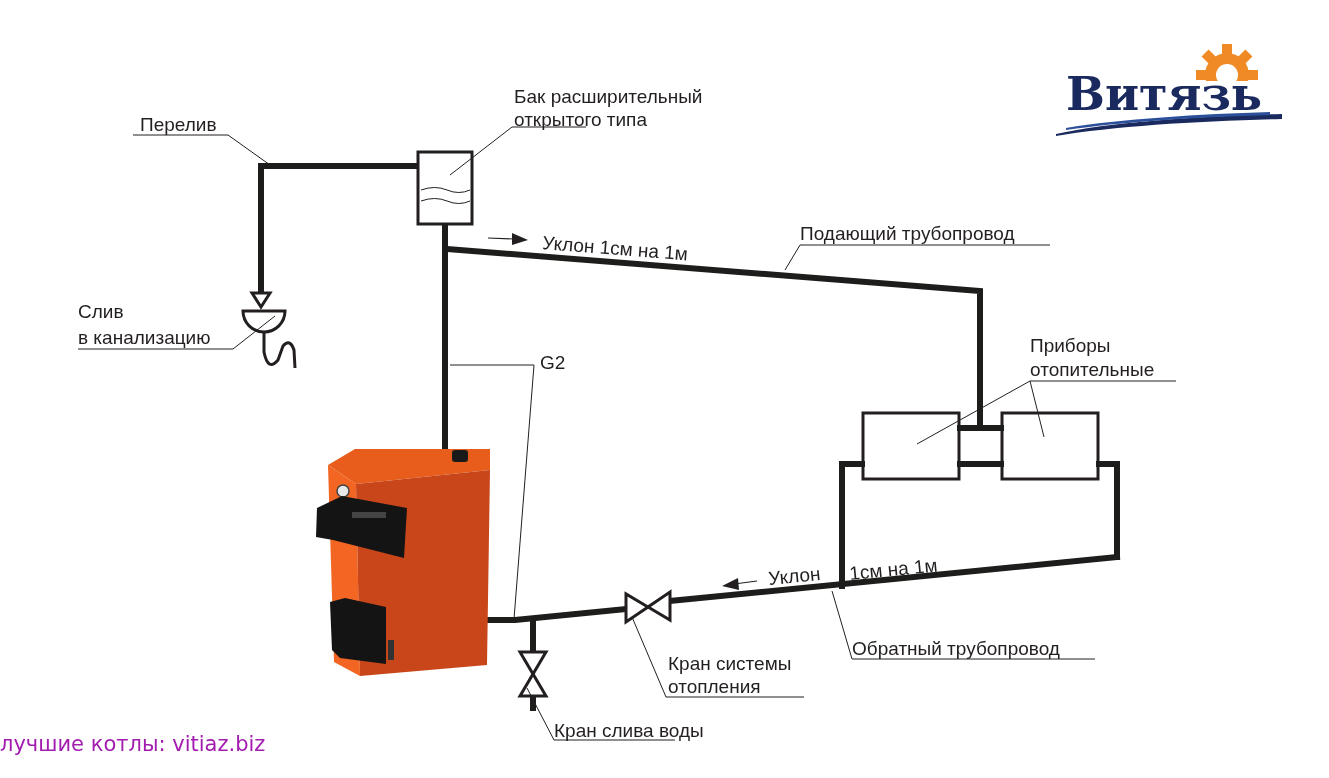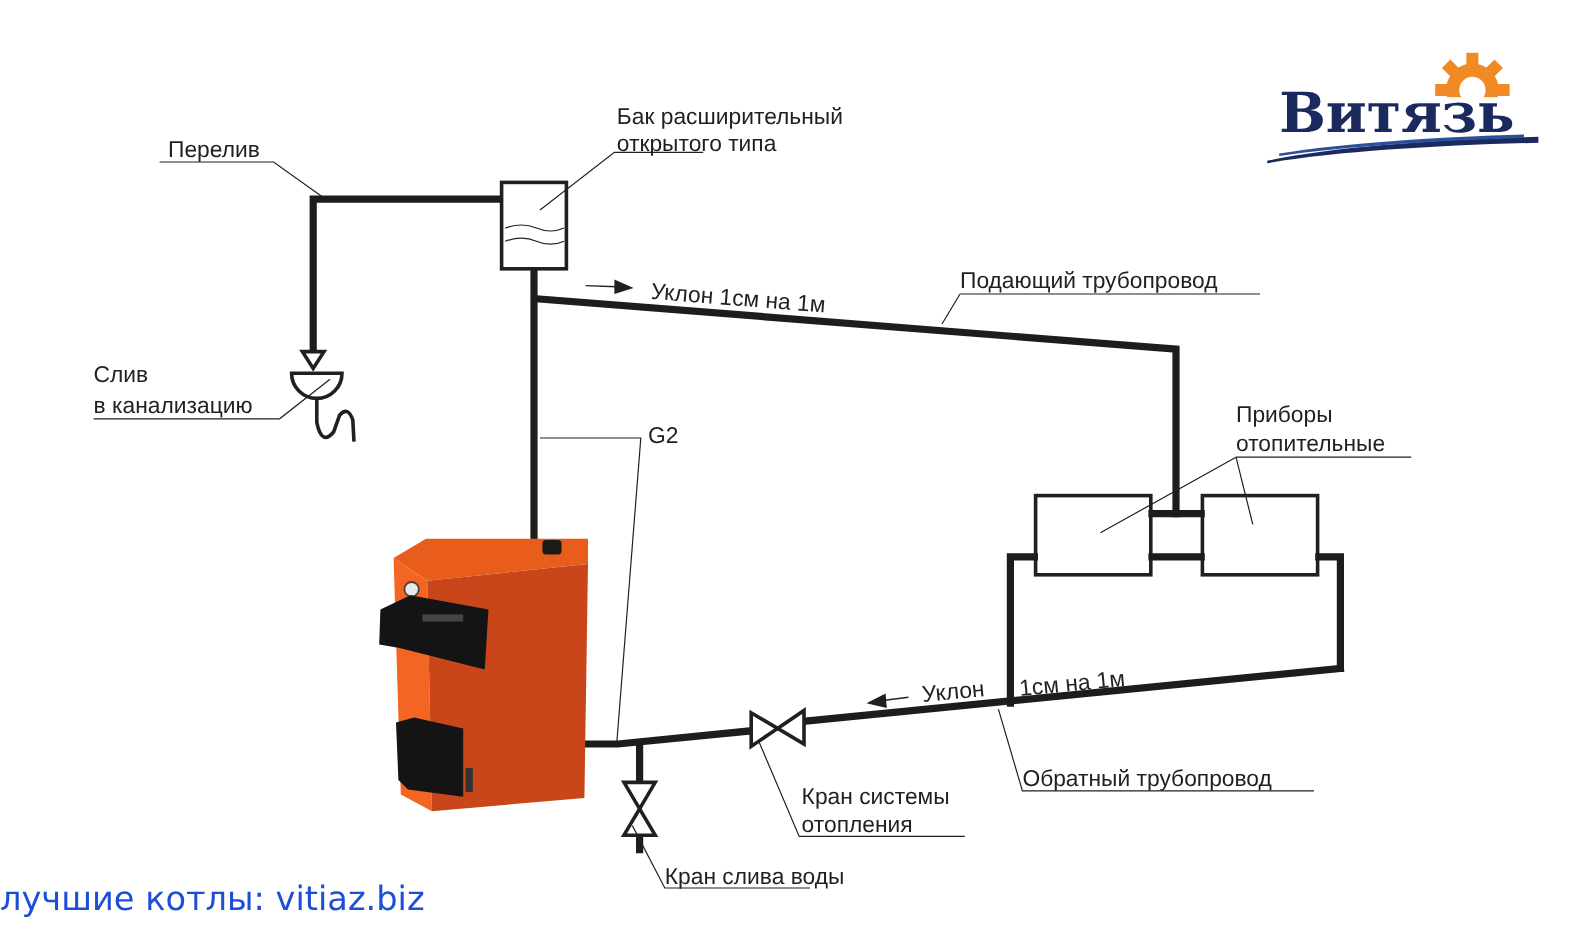--- a/index.html
+++ b/index.html
@@ -4,21 +4,21 @@
 <style>
   html, body { margin: 0; padding: 0; background: #ffffff; }
   body { width: 1329px; height: 778px; position: relative; overflow: hidden; font-family: "Liberation Sans", sans-serif; }
   #diagram { position: absolute; left: 0; top: 0; width: 1329px; height: 778px; }
   .lbl { font-family: "Liberation Sans", sans-serif; font-size: 19px; fill: #231f20; }
   .slope { font-family: "Liberation Sans", sans-serif; font-size: 19px; fill: #231f20; }
   .pipe { stroke: #1d1d1b; stroke-width: 6; fill: none; stroke-linecap: square; stroke-linejoin: miter; }
   .thin { stroke: #231f20; stroke-width: 1; fill: none; }
   .box { stroke: #231f20; stroke-width: 3; fill: #ffffff; }
   .valve { stroke: #231f20; stroke-width: 3; fill: #ffffff; }
-  .footer { position: absolute; left: 0; top: 732px; font-family: "DejaVu Sans", sans-serif; font-size: 28px; color: #1d4ed8; }
+  .footer { position: absolute; left: 0; top: 732px; font-family: "DejaVu Sans", sans-serif; font-size: 21px; color: #a21caf; }
   .logo-text { font-family: "DejaVu Serif", serif; font-weight: bold; font-size: 46px; fill: #1b2a5e; }
 </style>
 </head>
 <body>
 
 <svg id="diagram" viewBox="0 0 1329 778" xmlns="http://www.w3.org/2000/svg">
 
   <g>
     <g transform="translate(1227,75)">
       <circle r="22" fill="#f08a24"></circle>

